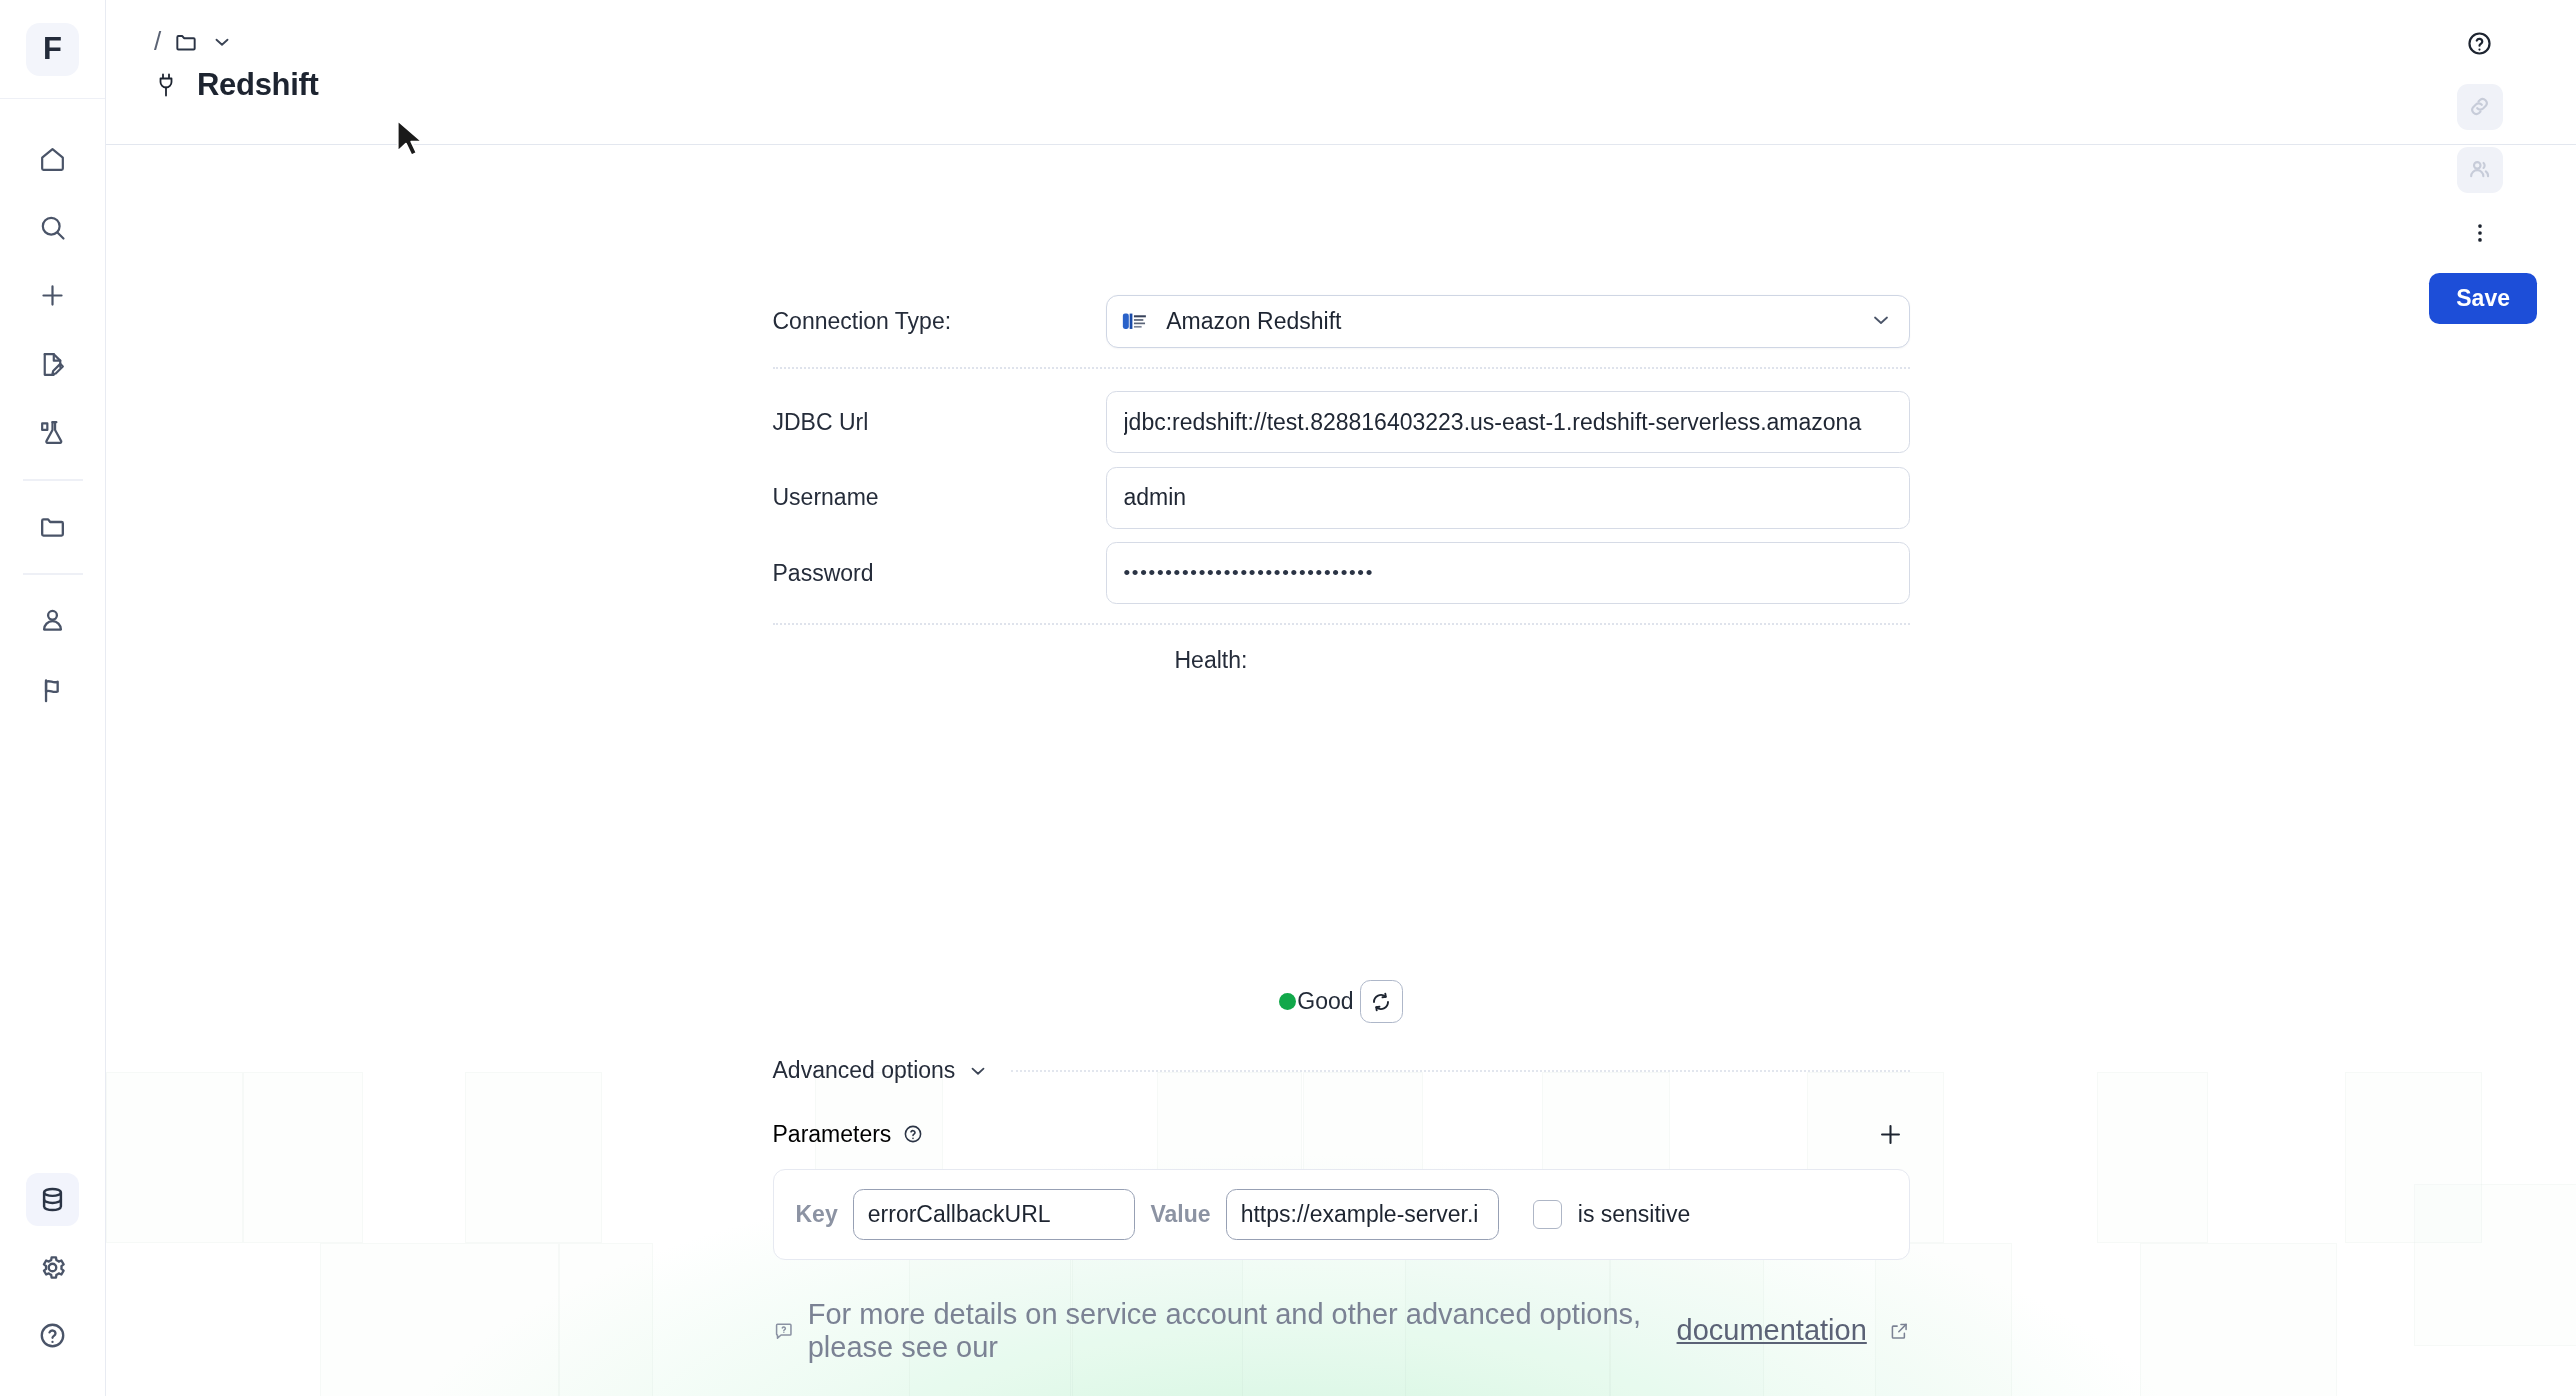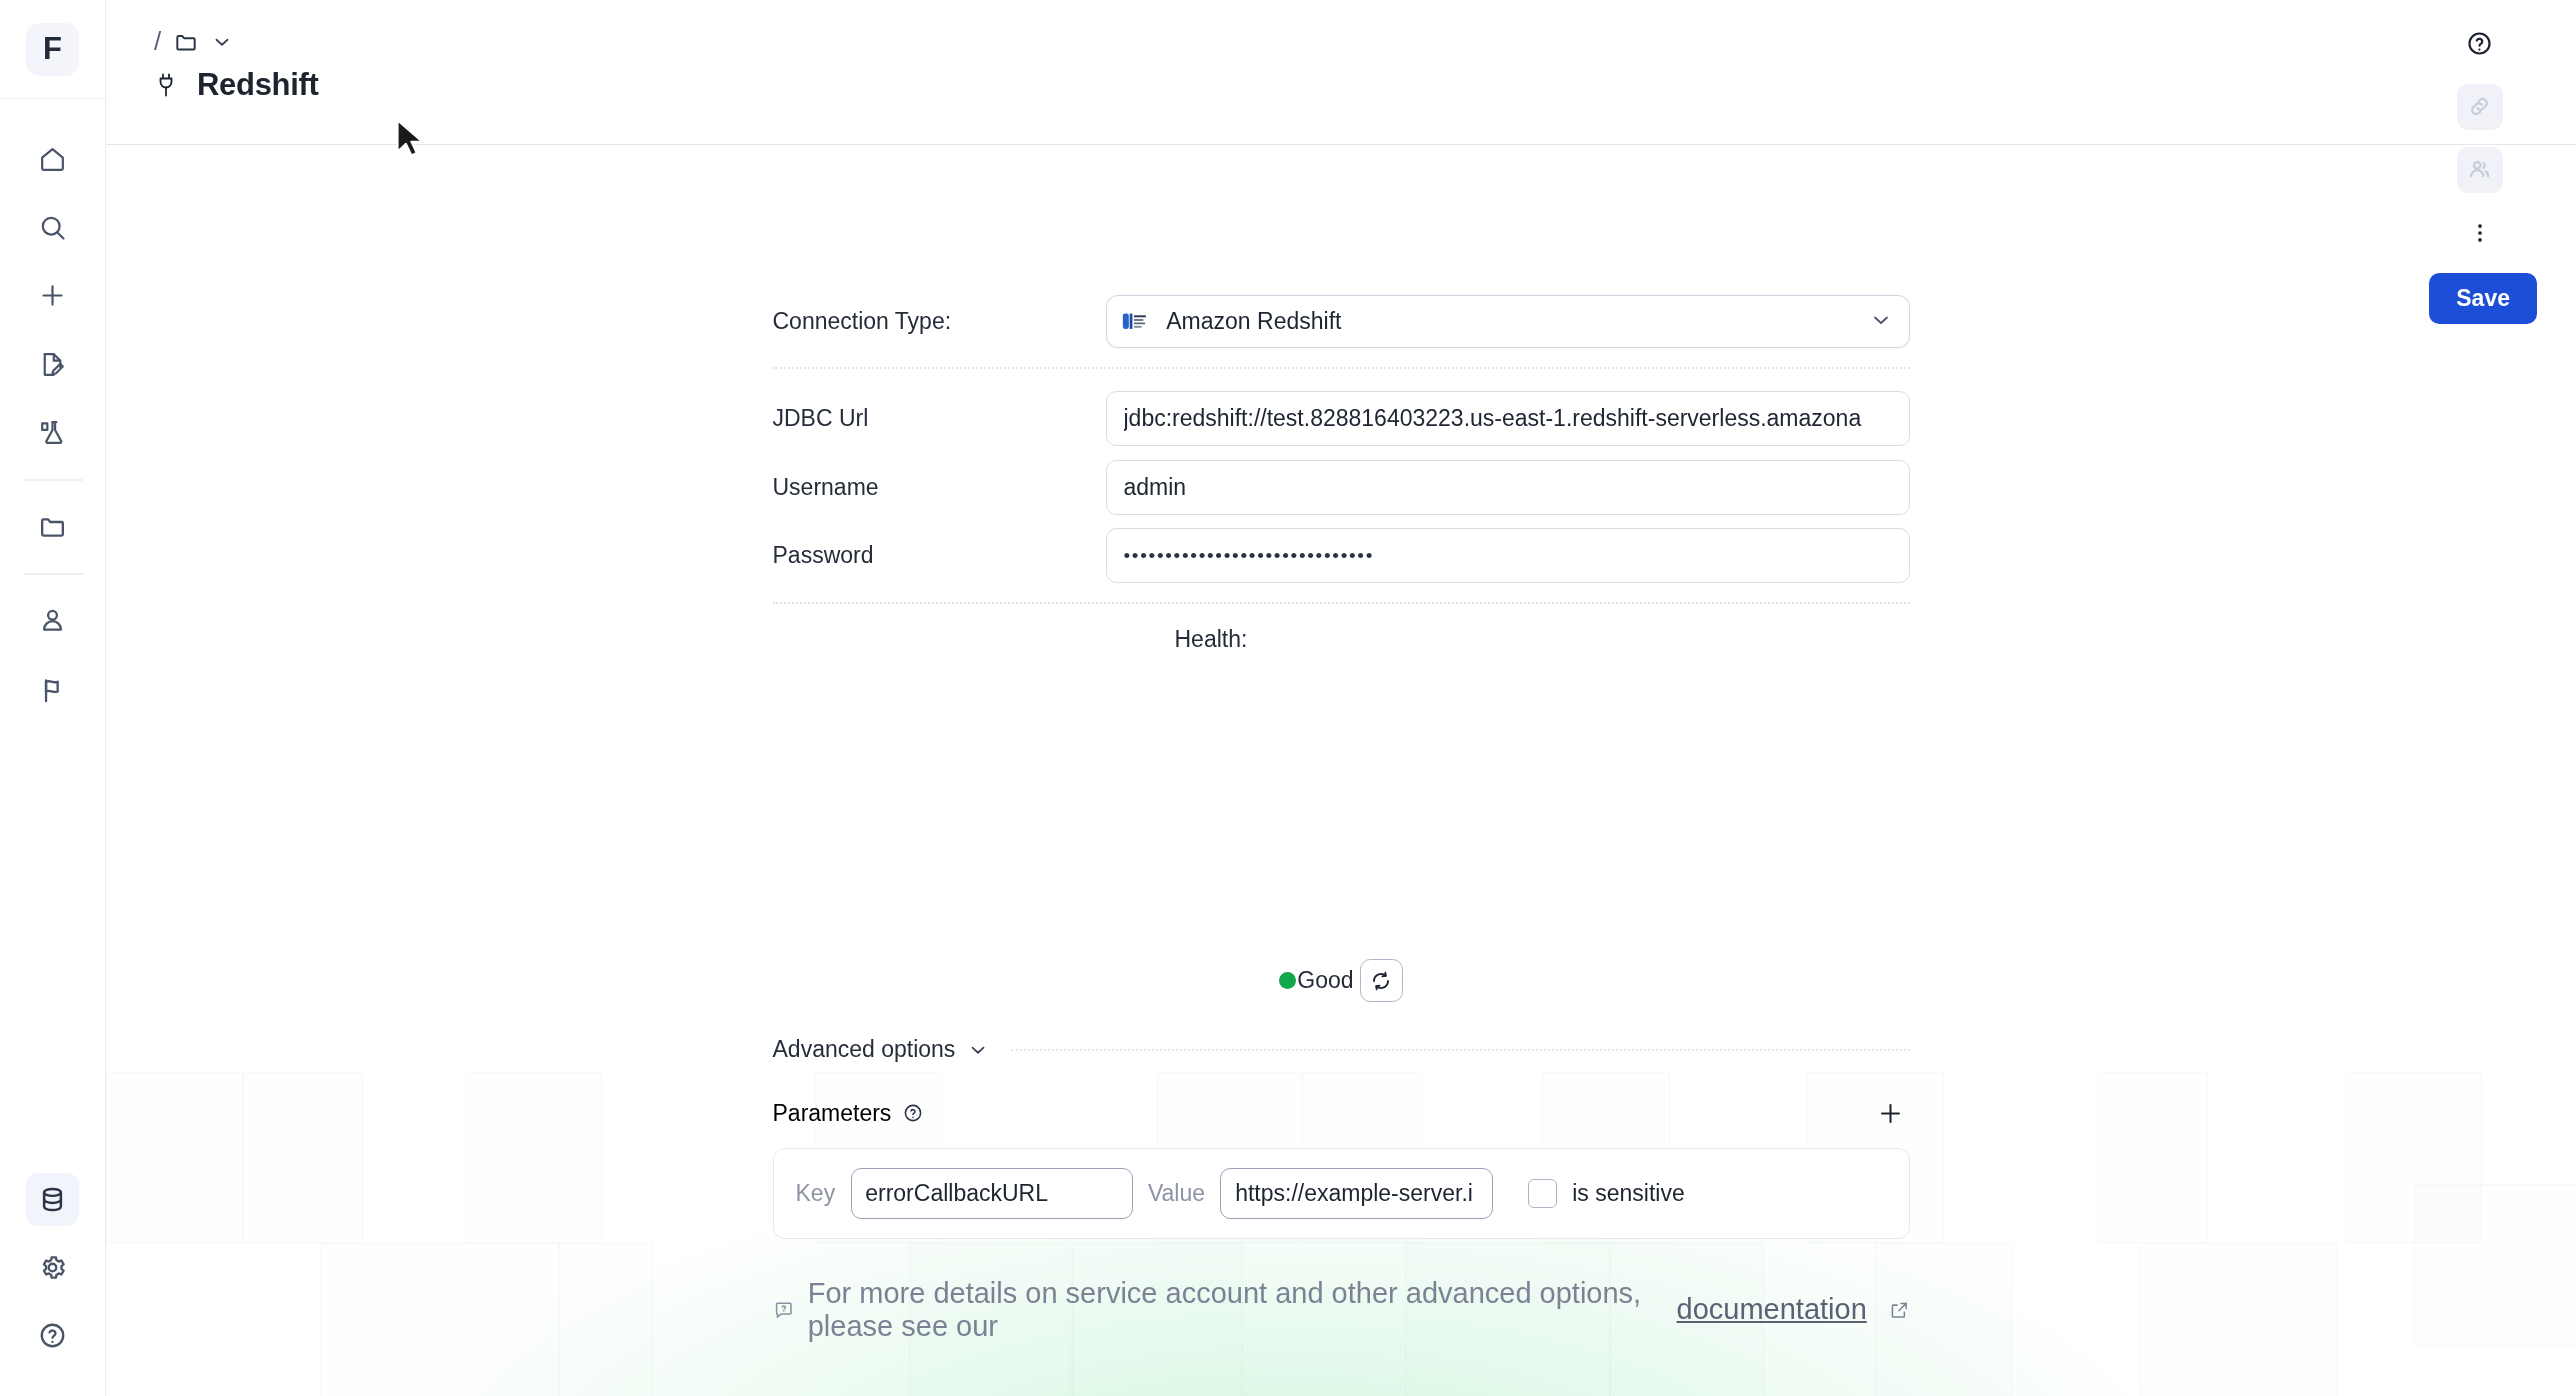--- a/index.html
+++ b/index.html
@@ -112,21 +112,21 @@
     display: flex; align-items: center;
     margin-bottom: 13.7px;
   }
   .row .label {
     width: 333px; flex: 0 0 333px;
     font-size: 23px; color: #252c3a;
     padding-right: 17px;
   }
   .field { flex: 1; }
   .input {
-    width: 100%; height: 55px;
+    width: 100%; height: 62px;
     border: 1.7px solid #d6dbe6; border-radius: 10.3px;
     background: #fff;
     display: flex; align-items: center;
     padding: 0 17px;
     font-size: 23px; color: #202734;
     overflow: hidden; white-space: nowrap;
   }
   .input .txt { overflow: hidden; text-overflow: clip; white-space: nowrap; display:block; width:100%; }
   .select {
     width: 100%; height: 53px;
@@ -165,21 +165,21 @@
   .params-title { font-size: 23px; color: #000000; }
   .qmark { margin-left: 10.3px; display:flex; align-items:center; }
   .plus-btn { margin-left: auto; width: 38px; height: 38px; display:flex; align-items:center; justify-content:center; cursor:pointer;}
 
   .param-card {
     border: 1.7px solid #e6e9f1; border-radius: 12px;
     padding: 19px 22px;
     display: flex; align-items: center; gap: 15.4px;
     background: #fff;
   }
-  .kv-label { font-size: 23px; color: #8c93a3; }
+  .kv-label { font-size: 23px; color: #8c93a3; font-weight: bold; }
   .kv-input {
     height: 51px; border: 1.7px solid #97a0b4; border-radius: 10.3px;
     background: #fff; display: flex; align-items: center; padding: 0 13.7px;
     font-size: 23px; color: #1d2430; overflow: hidden; white-space: nowrap;
   }
   .kv-input.key { width: 282px; flex: 0 0 282px; }
   .kv-input.value { width: 273px; flex: 0 0 273px; }
   .kv-input .t { overflow: hidden; white-space: nowrap; display:block; width:100%;}
   .sens { display: flex; align-items: center; gap: 15.4px; margin-left: 19px; cursor:pointer; }
   .checkbox { width: 29px; height: 29px; border: 1.7px solid #aeb6c6; border-radius: 6px; background:#fff; }

